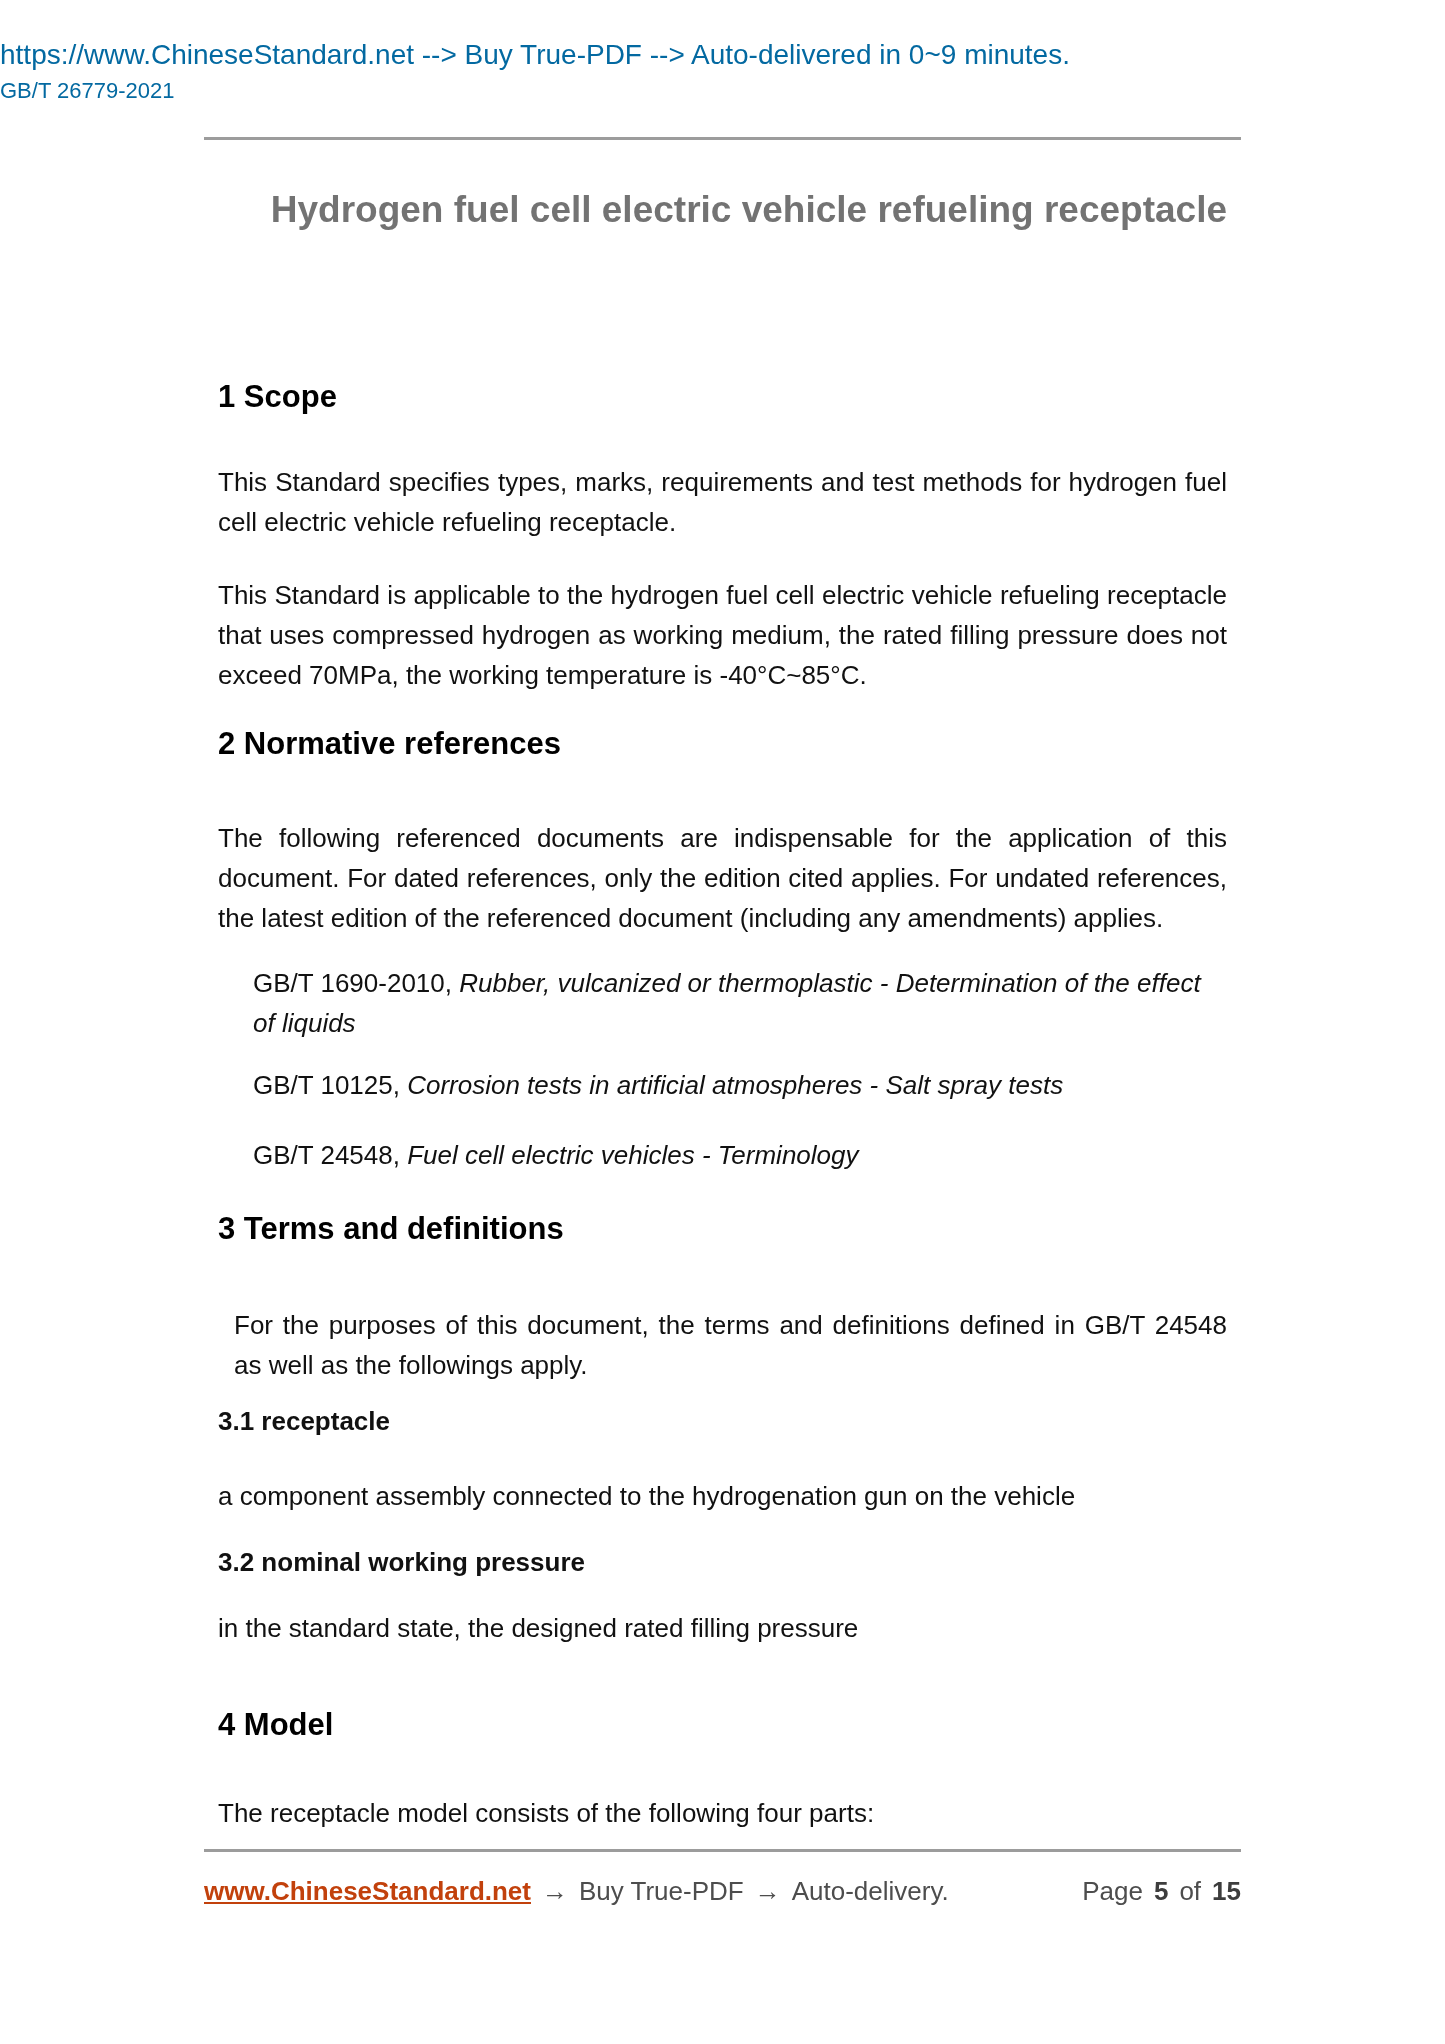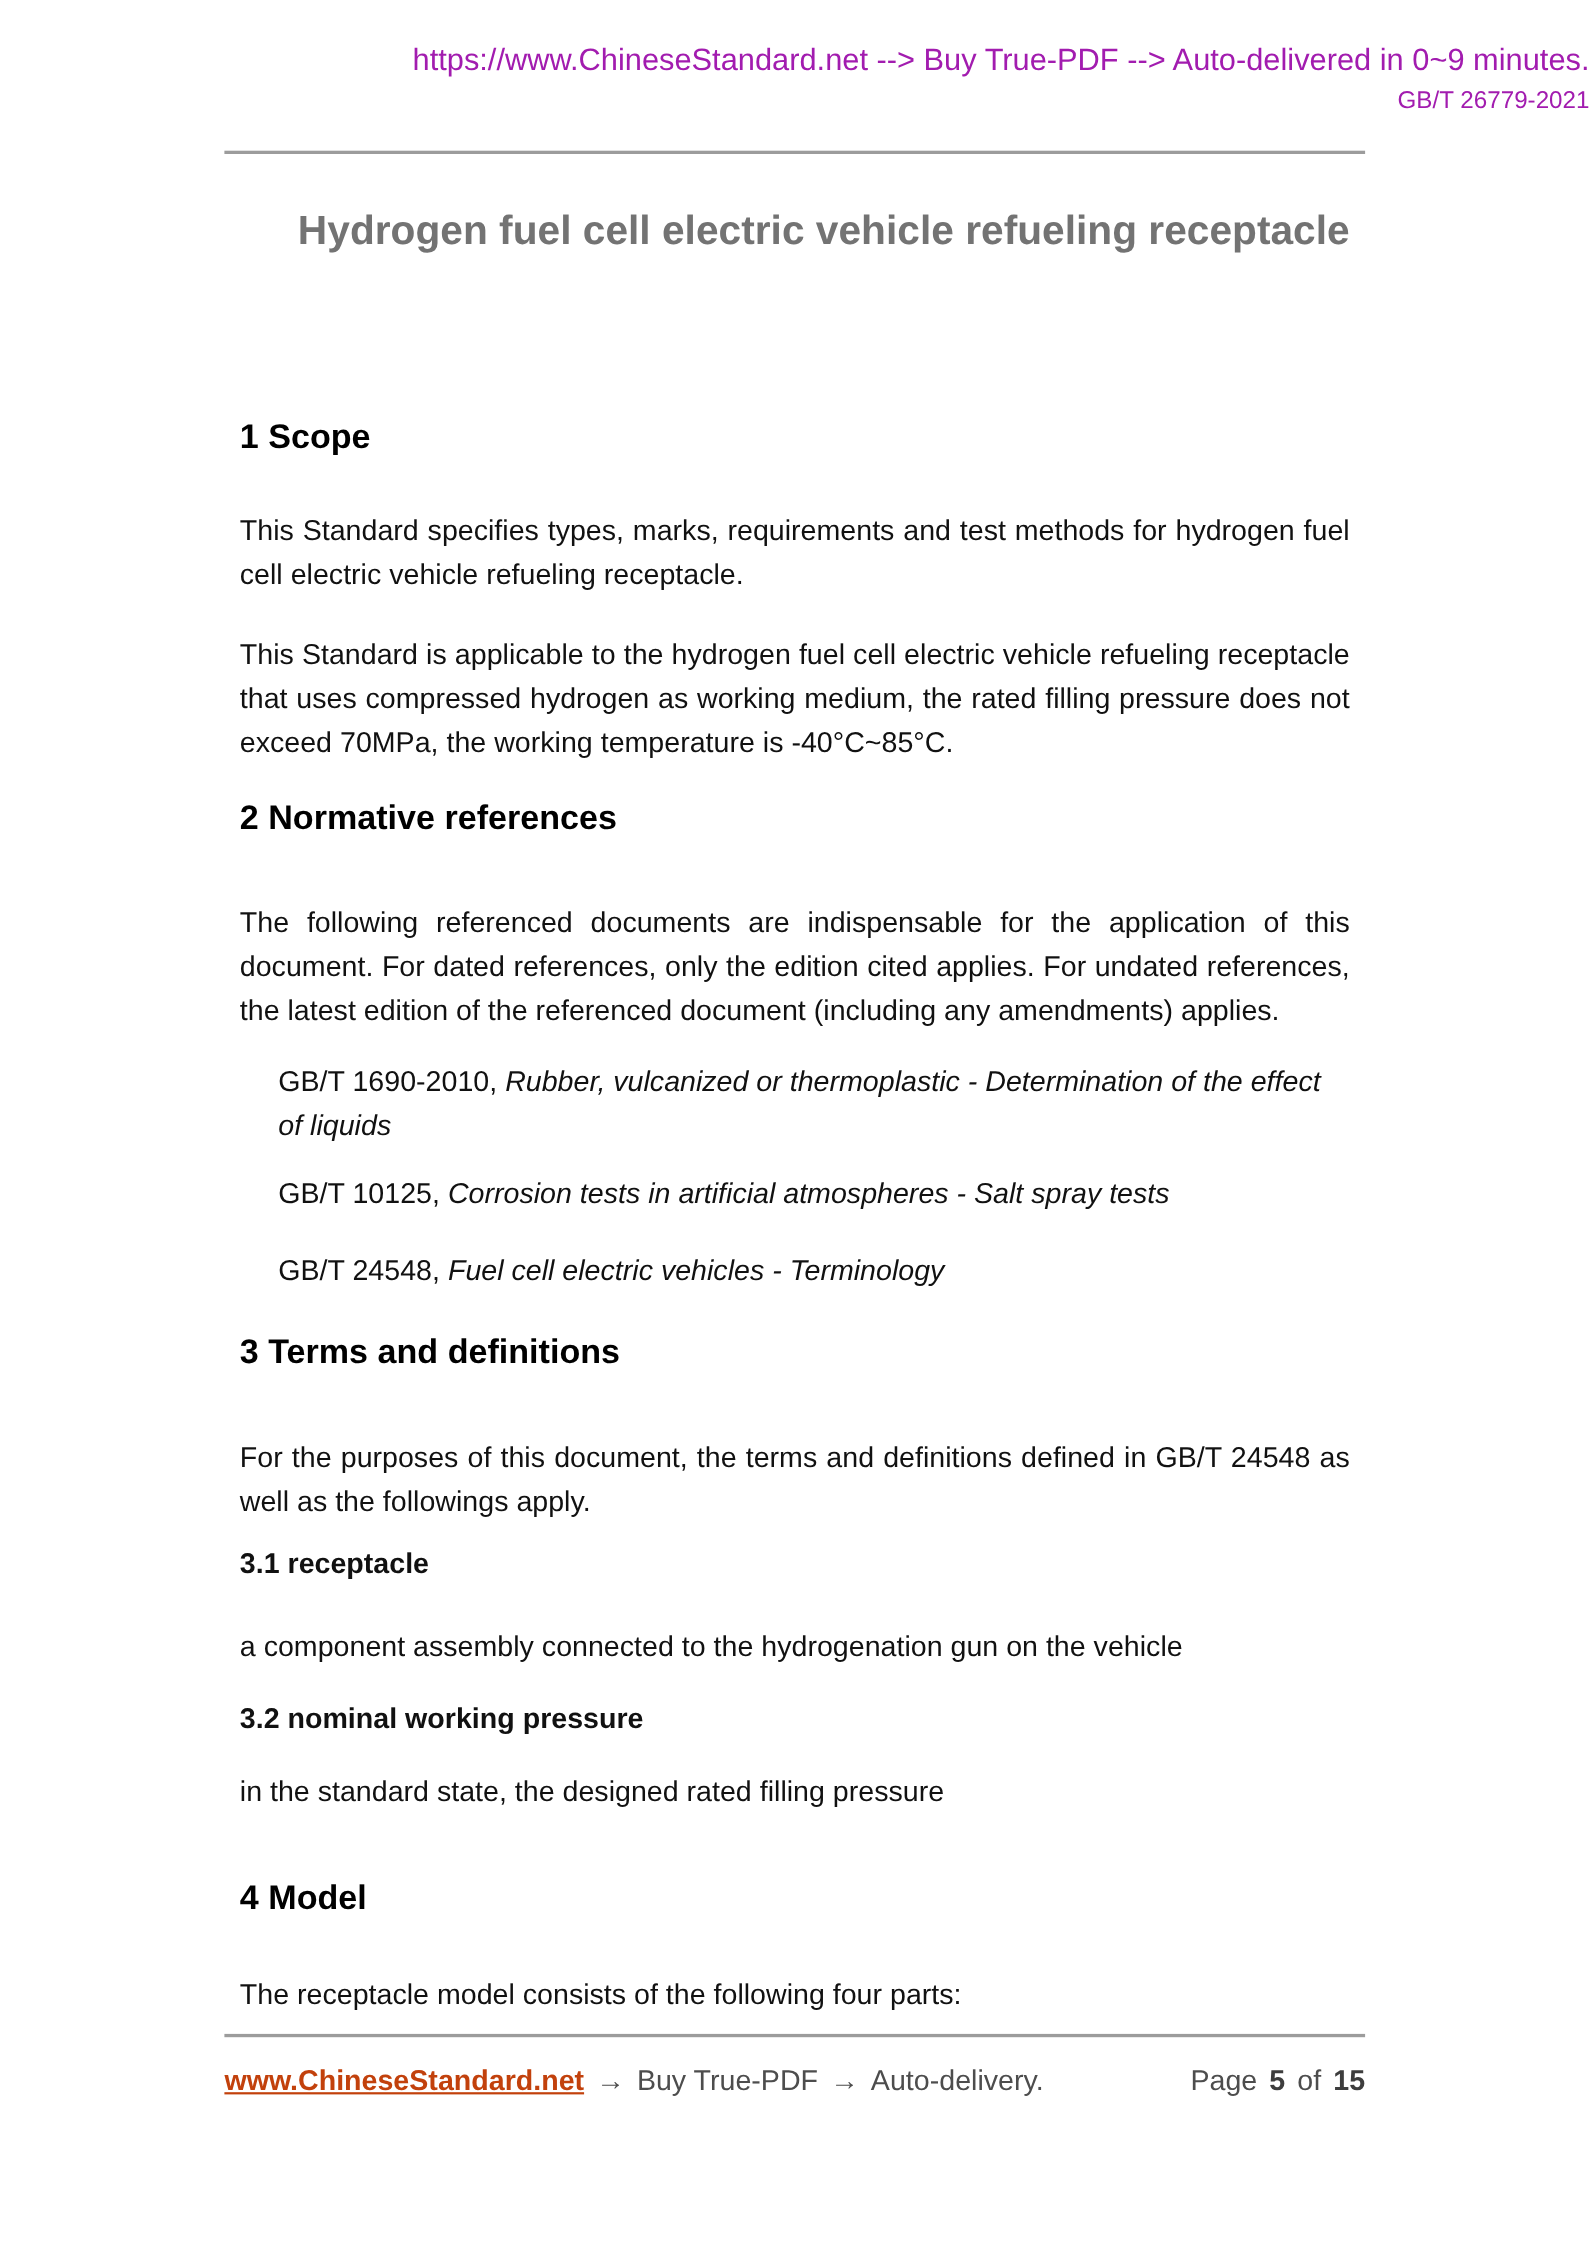--- a/index.html
+++ b/index.html
@@ -9,23 +9,23 @@
   }
   body {
     width: 1445px;
     height: 2044px;
     position: relative;
     font-family: "Liberation Sans", "DejaVu Sans", sans-serif;
     color: #111111;
     -webkit-font-smoothing: antialiased;
   }
   .page-header {
-    text-align: right;
+    text-align: left;
     padding-top: 38px;
-    color: #a21caf;
+    color: #0369a1;
   }
   .header-url {
     font-size: 28px;
     line-height: 34px;
     margin: 0;
   }
   .doc-code {
     font-size: 22px;
     line-height: 30px;
     margin: 4px 0 0 0;
@@ -83,21 +83,21 @@
   #title            { margin-top: 47px; }
   #h-scope          { margin-top: 145px; }
   #scope-p1         { margin-top: 47px; }
   #scope-p2         { margin-top: 33px; }
   #h-normative      { margin-top: 30px; }
   #norm-intro       { margin-top: 56px; }
   #ref-0            { margin-top: 25px; }
   #ref-1            { margin-top: 22px; }
   #ref-2            { margin-top: 30px; }
   #h-terms          { margin-top: 35px; }
-  #terms-intro      { margin-top: 58px; }
+  #terms-intro      { margin-top: 58px; margin-left: 16px; }
   #term-0-name      { margin-top: 20px; }
   #term-0-def       { margin-top: 39px; }
   #term-1-name      { margin-top: 30px; }
   #term-1-def       { margin-top: 30px; }
   #h-model          { margin-top: 58px; }
   #model-p          { margin-top: 50px; }
   #rule-bottom      { margin-top: 16px; }
   .page-footer {
     width: 1037px;
     margin: 22px auto 0 auto;

